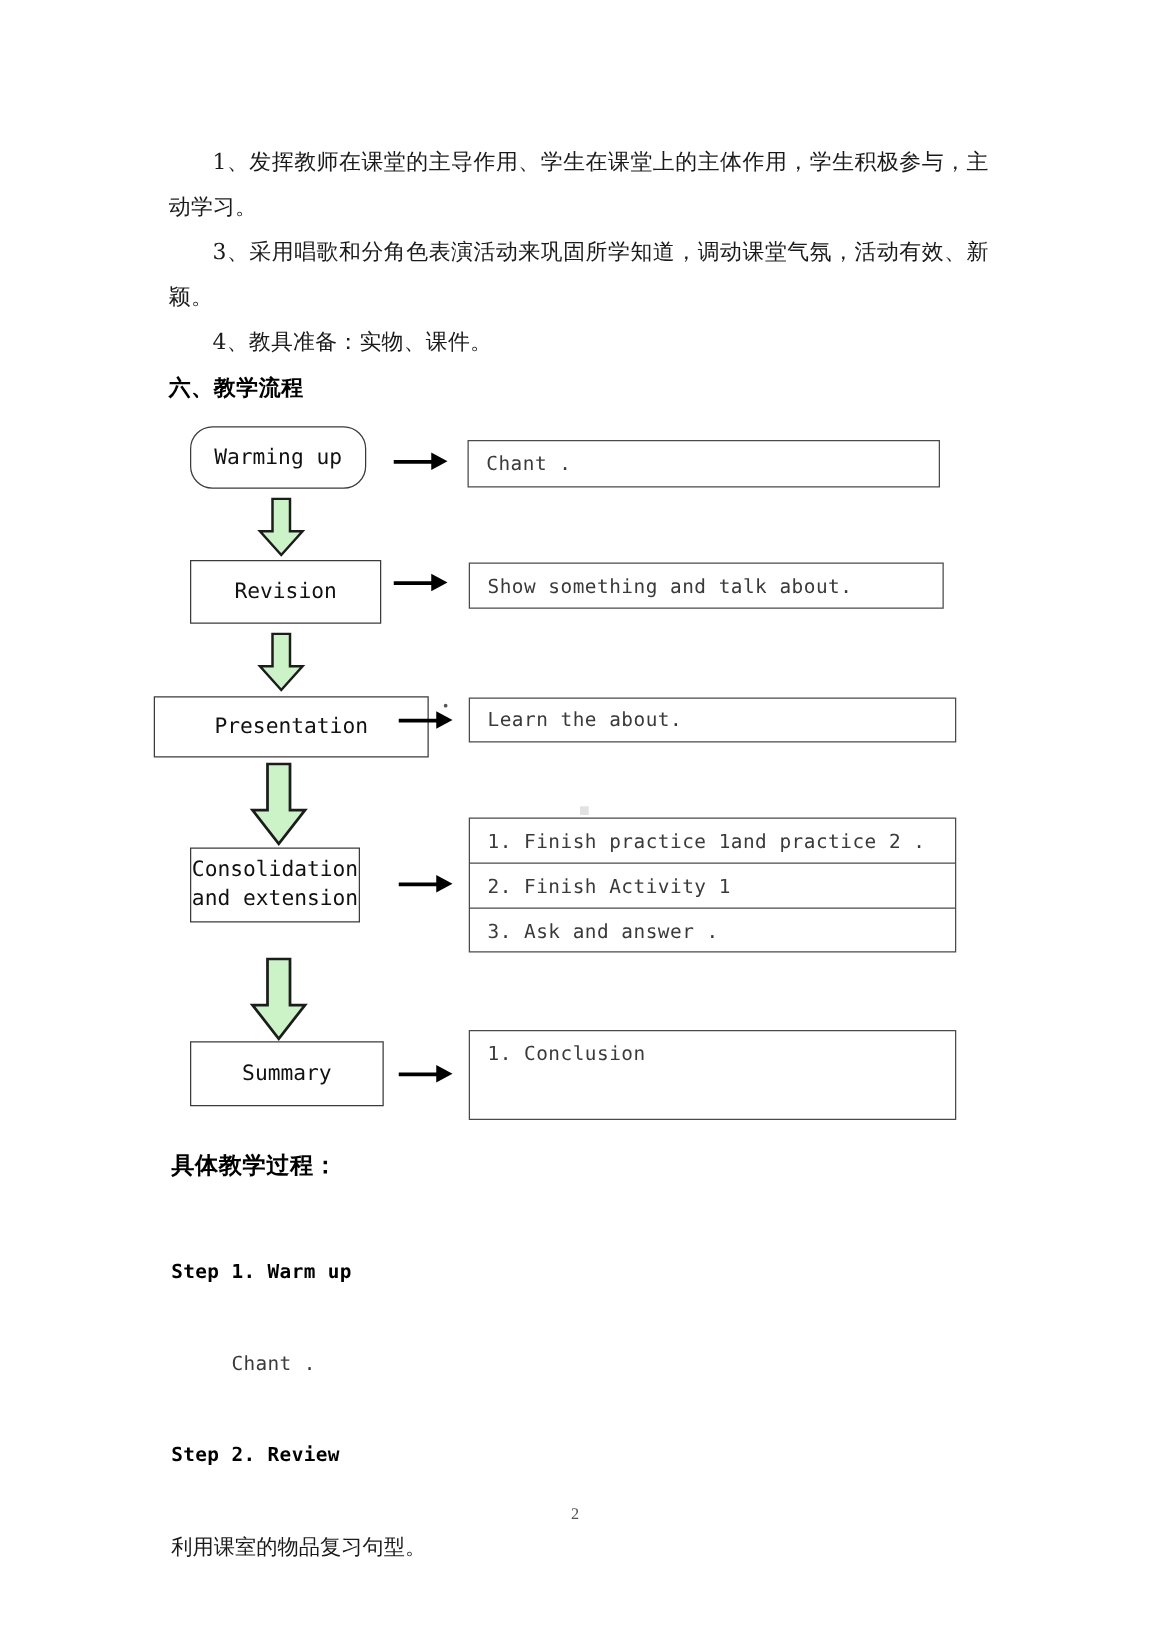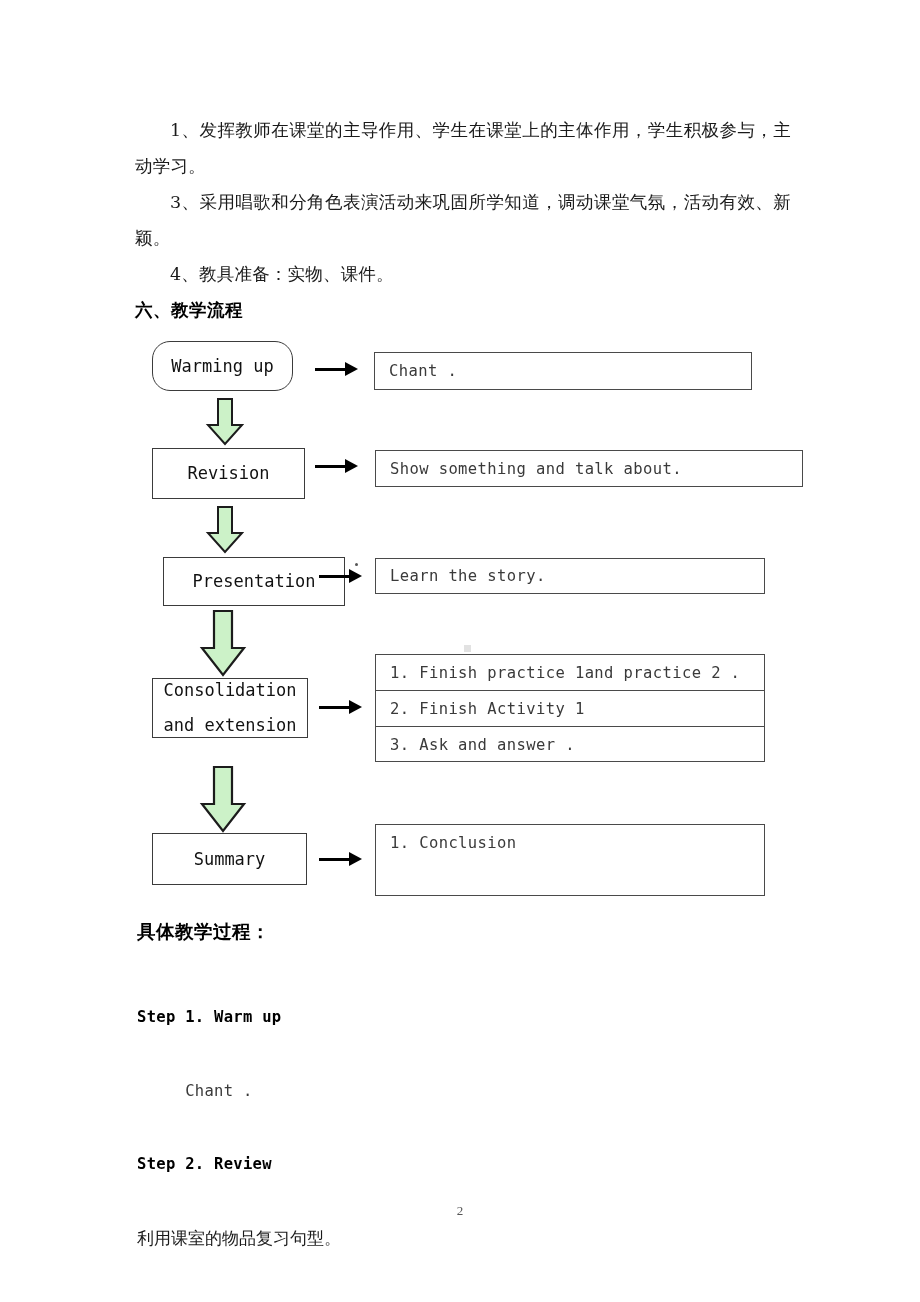--- a/index.html
+++ b/index.html
@@ -237,49 +237,49 @@
       </svg>
     </div>
 
     <div class="node-box" style="left:152px; top:448px; width:153px; height:51px;">
       <span class="nl">Revision</span>
     </div>
     <div class="h-arrow" style="left:315px; top:458px;">
       <span class="shaft"></span>
         <span class="head"></span>
     </div>
-    <div class="detail-box" style="left:375px; top:450px; width:428px; height:37px;">
+    <div class="detail-box" style="left:375px; top:450px; width:380px; height:37px;">
       <span>Show something and talk about.</span>
     </div>
 
     <div class="v-arrow" style="left:205px; top:506px;">
       <svg width="40" height="48" viewBox="0 0 40 48">
         <polygon points="13,1 27,1 27,27 37,27 20,46 3,27 13,27" fill="#ccf2c8" stroke="#1c1c1c" stroke-width="2"></polygon>
       </svg>
     </div>
 
-    <div class="node-box" style="left:123px; top:557px; width:182px; height:49px;margin-left:40px;">
+    <div class="node-box" style="left:123px; top:557px; width:220px; height:49px;">
       <span class="nl">Presentation</span>
     </div>
     <div class="h-arrow" style="left:319px; top:568px;">
       <span class="shaft"></span>
         <span class="head"></span>
     </div>
     <div class="tiny-dot" style="left:355px; top:563px;"></div>
     <div class="detail-box" style="left:375px; top:558px; width:390px; height:36px;">
-      <span>Learn the story.</span>
+      <span>Learn the about.</span>
     </div>
 
     <div class="v-arrow" style="left:198px; top:610px;">
       <svg width="50" height="68" viewBox="0 0 50 68">
         <polygon points="16,1 34,1 34,38 46,38 25,65 4,38 16,38" fill="#ccf2c8" stroke="#1c1c1c" stroke-width="2.2"></polygon>
       </svg>
     </div>
 
-    <div class="node-box two-line" style="left:152px; top:678px; width:156px; height:60px;justify-content:space-between;">
+    <div class="node-box two-line" style="left:152px; top:678px; width:136px; height:60px;">
       <span class="nl">Consolidation</span>
       <span class="nl">and extension</span>
     </div>
     <div class="h-arrow" style="left:319px; top:699px;">
       <span class="shaft"></span>
         <span class="head"></span>
     </div>
     <div class="tiny-sq" style="left:464px; top:645px;"></div>
     <div class="multi-box" style="left:375px; top:654px; width:390px; height:108px;">
       <div class="mrow" style="height:36px;">

